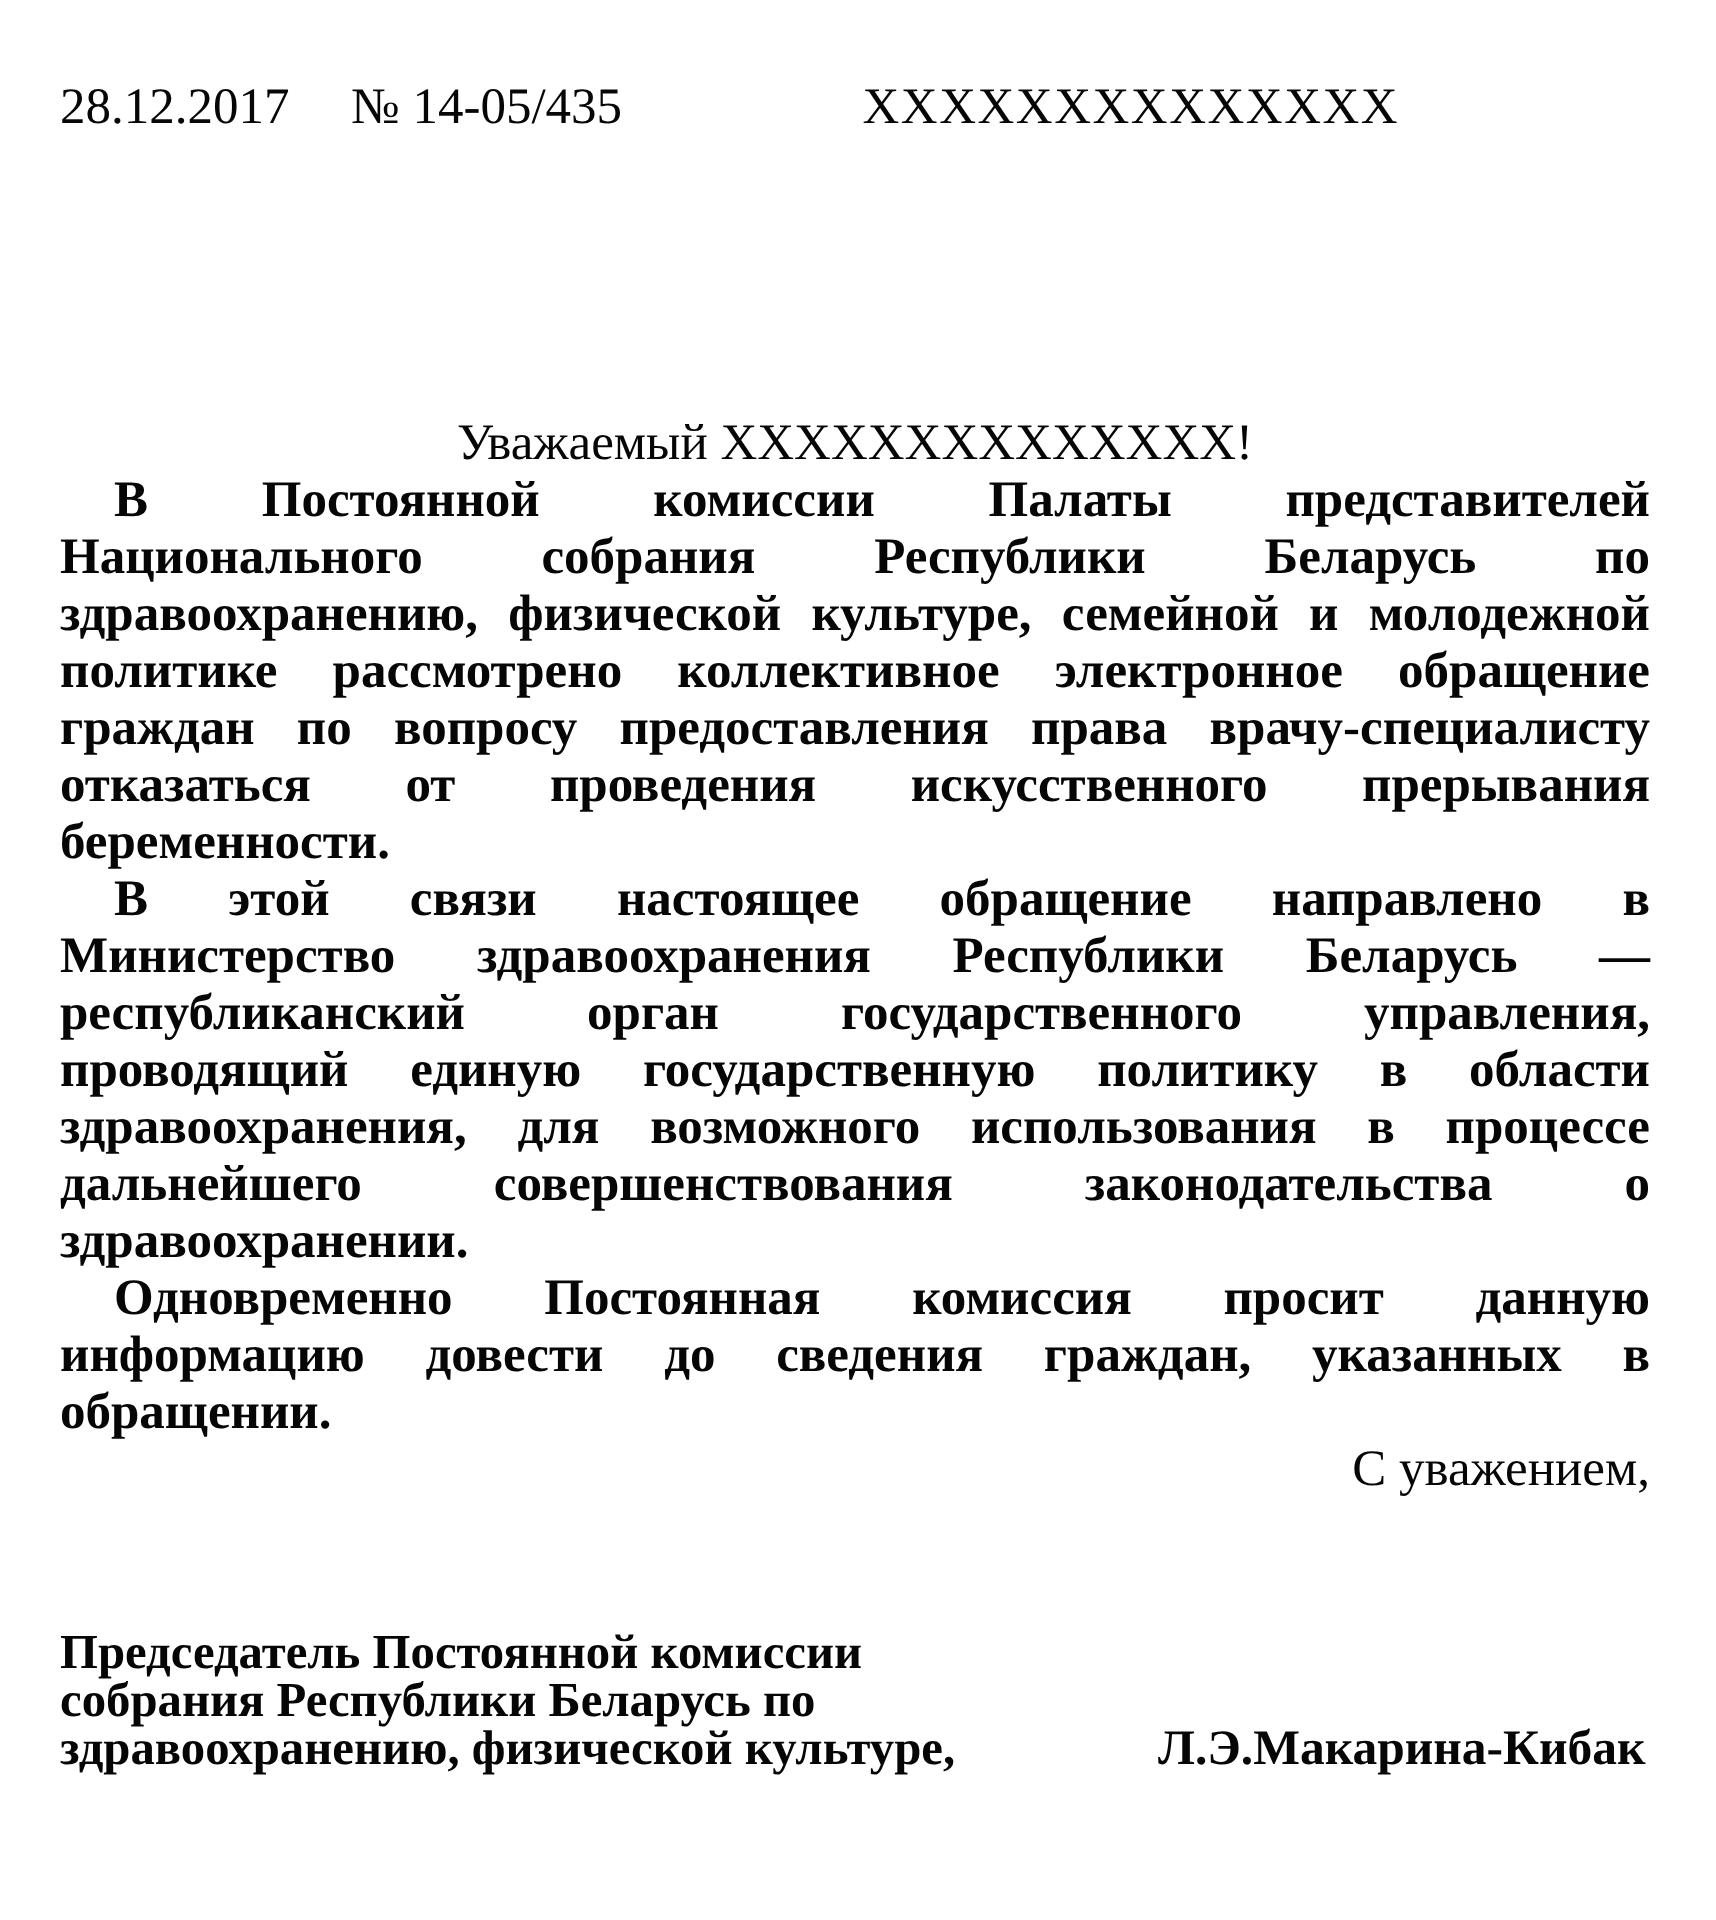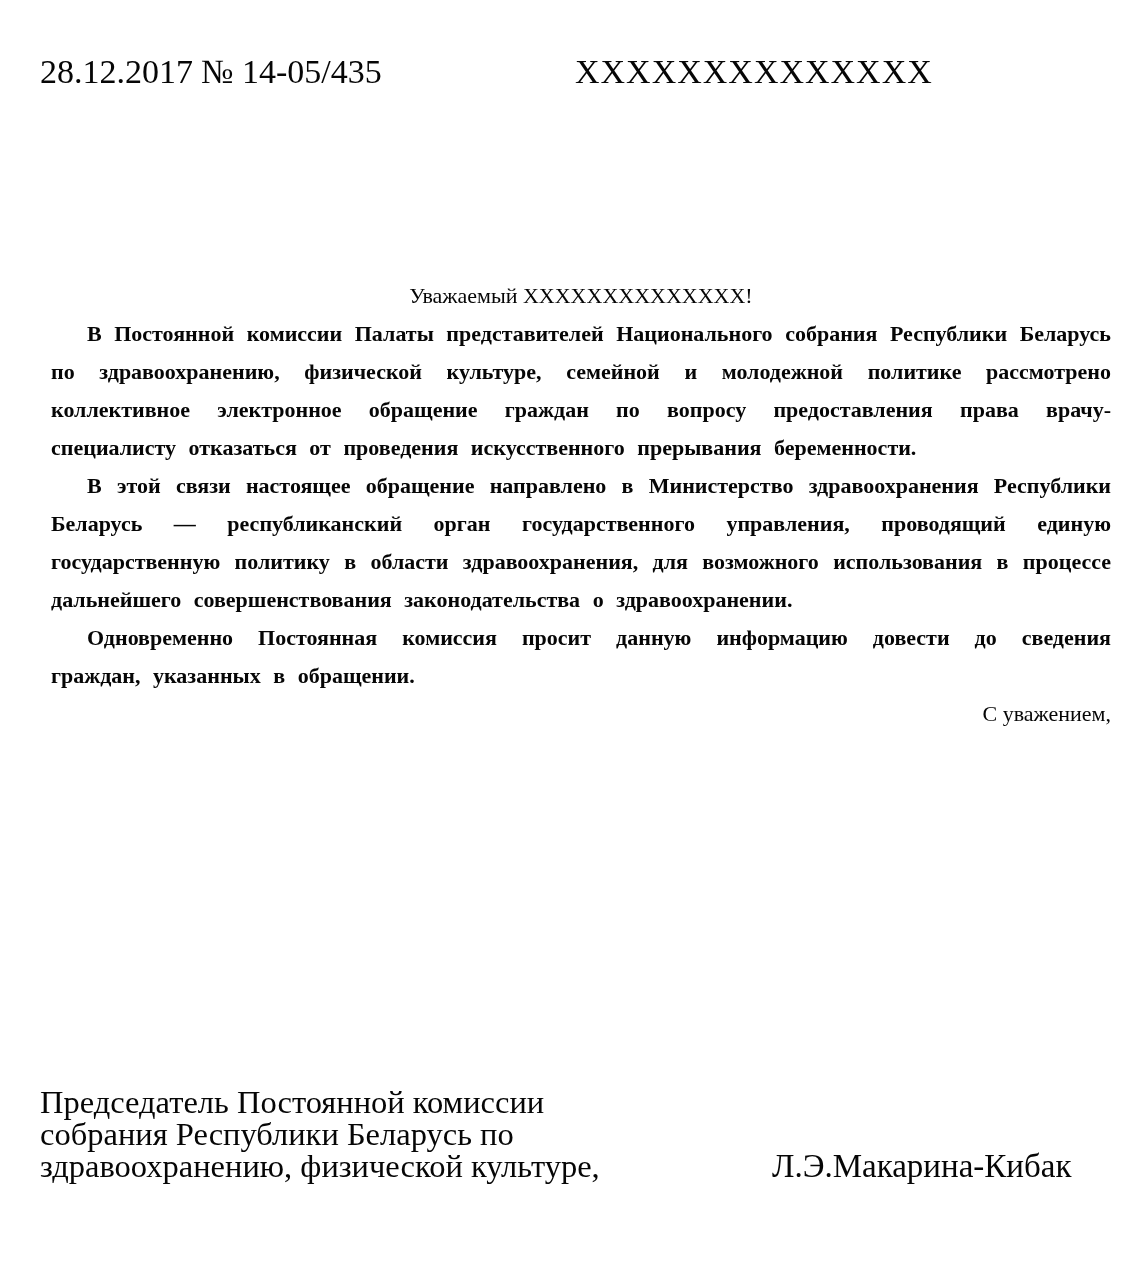--- a/index.html
+++ b/index.html
@@ -19,36 +19,35 @@
   .header-row {
     position: absolute;
     top: 52px;
     left: 40px;
     right: 44px;
     font-size: 34px;
     line-height: 40px;
     white-space: nowrap;
   }
   .header-ref {
-    margin-left: 8px;
+    margin-left: 41px;
   }
   .header-addressee {
     position: absolute;
     left: 535px;
     top: 0;
     letter-spacing: 1px;
   }
   .letter-body {
     position: absolute;
     top: 277px;
     left: 40px;
     width: 1060px;
-    font-size: 22px;
+    font-size: 34px;
     line-height: 38px;
-    margin-left: 11px;
   }
   .salutation {
     text-align: center;
     margin: 0;
   }
   .para {
     margin: 0;
     text-align: justify;
     text-indent: 36px;
     word-spacing: 0.32em;
@@ -60,20 +59,21 @@
     text-indent: 58px;
     text-align: right;
   }
   .signature {
     position: absolute;
     left: 40px;
     top: 1086px;
     width: 1064px;
     font-size: 32.5px;
     line-height: 32px;
+    font-weight: bold;
   }
   .sig-line {
     white-space: nowrap;
   }
   .sig-name {
     position: absolute;
     left: 710px;
     bottom: 0;
     font-size: 33px;
     white-space: nowrap;

